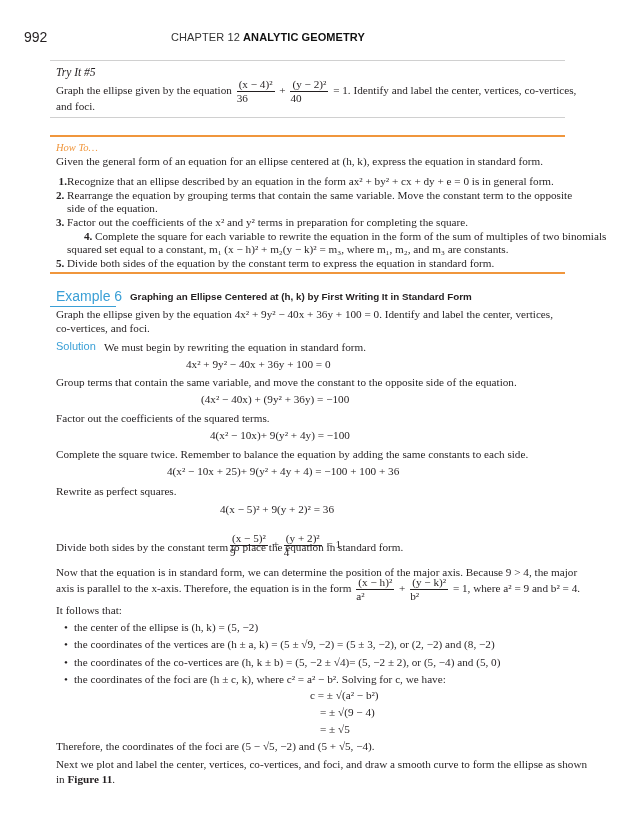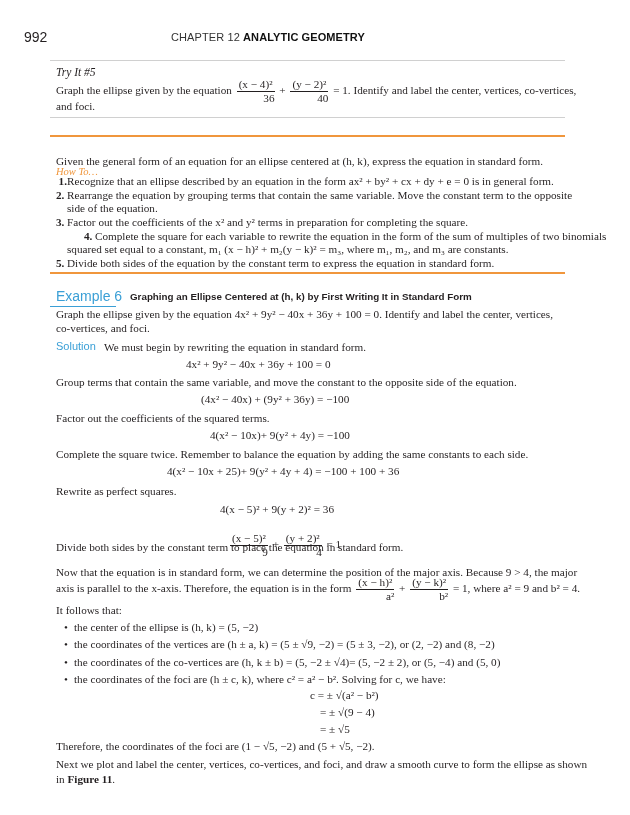--- a/index.html
+++ b/index.html
@@ -7,30 +7,30 @@
          font-family:"Liberation Serif","DejaVu Serif",serif; color:#231f20; font-size:11.2px; }
   .abs { position:absolute; }
   .sans { font-family:"Liberation Sans","DejaVu Sans",sans-serif; }
   .page-num { left:24px; top:29px; font-size:14px; }
   .running-head { left:0; width:536px; top:31px; text-align:center; font-size:11px; letter-spacing:0.1px; color:#333; }
   .running-head b { color:#111; }
   .rule-gray { left:50px; width:515px; height:1px; background:#d0d0d0; }
   .rule-orange { left:50px; width:515px; height:2px; background:#f0963c; }
   .tryit-title { left:56px; top:66px; font-style:italic; font-size:11.5px; }
   .line { left:56px; white-space:nowrap; line-height:14px; }
-  .howto-title { left:56px; top:142px; font-style:italic; color:#f0963c; font-size:10.5px;margin-top:24px; }
+  .howto-title { left:56px; top:142px; font-style:italic; color:#f0963c; font-size:10.5px; }
   .step { left:56px; white-space:nowrap; }
   .step .n { font-weight:bold; display:inline-block; width:11px; }
   .indent { left:67px; }
   .ex-label { left:56px; top:288px; color:#3a9fd6; font-size:14px; }
   .ex-underline { left:50px; top:306px; width:66px; height:1px; background:#3a9fd6; }
   .ex-title { left:130px; top:291px; font-weight:bold; font-size:9.8px; }
   .sol-label { left:56px; top:340px; color:#3a9fd6; font-size:11px; }
   .eq { white-space:nowrap; font-style:normal; }
-  .frac { display:inline-block; vertical-align:middle; text-align:right; margin:0 2px; }
+  .frac { display:inline-block; vertical-align:middle; text-align:left; margin:0 2px; }
   .frac .num { display:block; border-bottom:1px solid #231f20; padding:0 2px; line-height:13px; }
   .frac .den { display:block; line-height:13px; }
   .bullet { left:74px; white-space:nowrap; }
   .bullet::before { content:"•"; position:absolute; left:-10px; }
 </style>
 </head>
 <body>
 
 <div class="abs sans page-num">992</div>
 <div class="abs sans running-head">
@@ -127,18 +127,18 @@
 
 <div class="abs bullet" style="top:621px;">the center of the ellipse is (h, k) = (5, −2)</div>
 <div class="abs bullet" style="top:638px;">the coordinates of the vertices are (h ± a, k) = (5 ± √9, −2) = (5 ± 3, −2), or (2, −2) and (8, −2)</div>
 <div class="abs bullet" style="top:656px;">the coordinates of the co-vertices are (h, k ± b) = (5, −2 ± √4)= (5, −2 ± 2), or (5, −4) and (5, 0)</div>
 <div class="abs bullet" style="top:673px;">the coordinates of the foci are (h ± c, k), where c² = a² − b². Solving for c, we have:</div>
 
 <div class="abs line eq" style="left:310px; top:688px;">c = ± √(a² − b²)</div>
 <div class="abs line eq" style="left:320px; top:705px;">= ± √(9 − 4)</div>
 <div class="abs line eq" style="left:320px; top:722px;">= ± √5</div>
 
-<div class="abs line" style="top:739px;">Therefore, the coordinates of the foci are (1 − √5, −2) and (5 + √5, −2).</div>
+<div class="abs line" style="top:739px;">Therefore, the coordinates of the foci are (5 − √5, −2) and (5 + √5, −4).</div>
 <div class="abs line" style="top:757px;">Next we plot and label the center, vertices, co-vertices, and foci, and draw a smooth curve to form the ellipse as shown</div>
 <div class="abs line" style="top:772px;">
   <span>in</span>
   <b>Figure 11</b><span>.</span>
 </div>
 
 </body></html>

